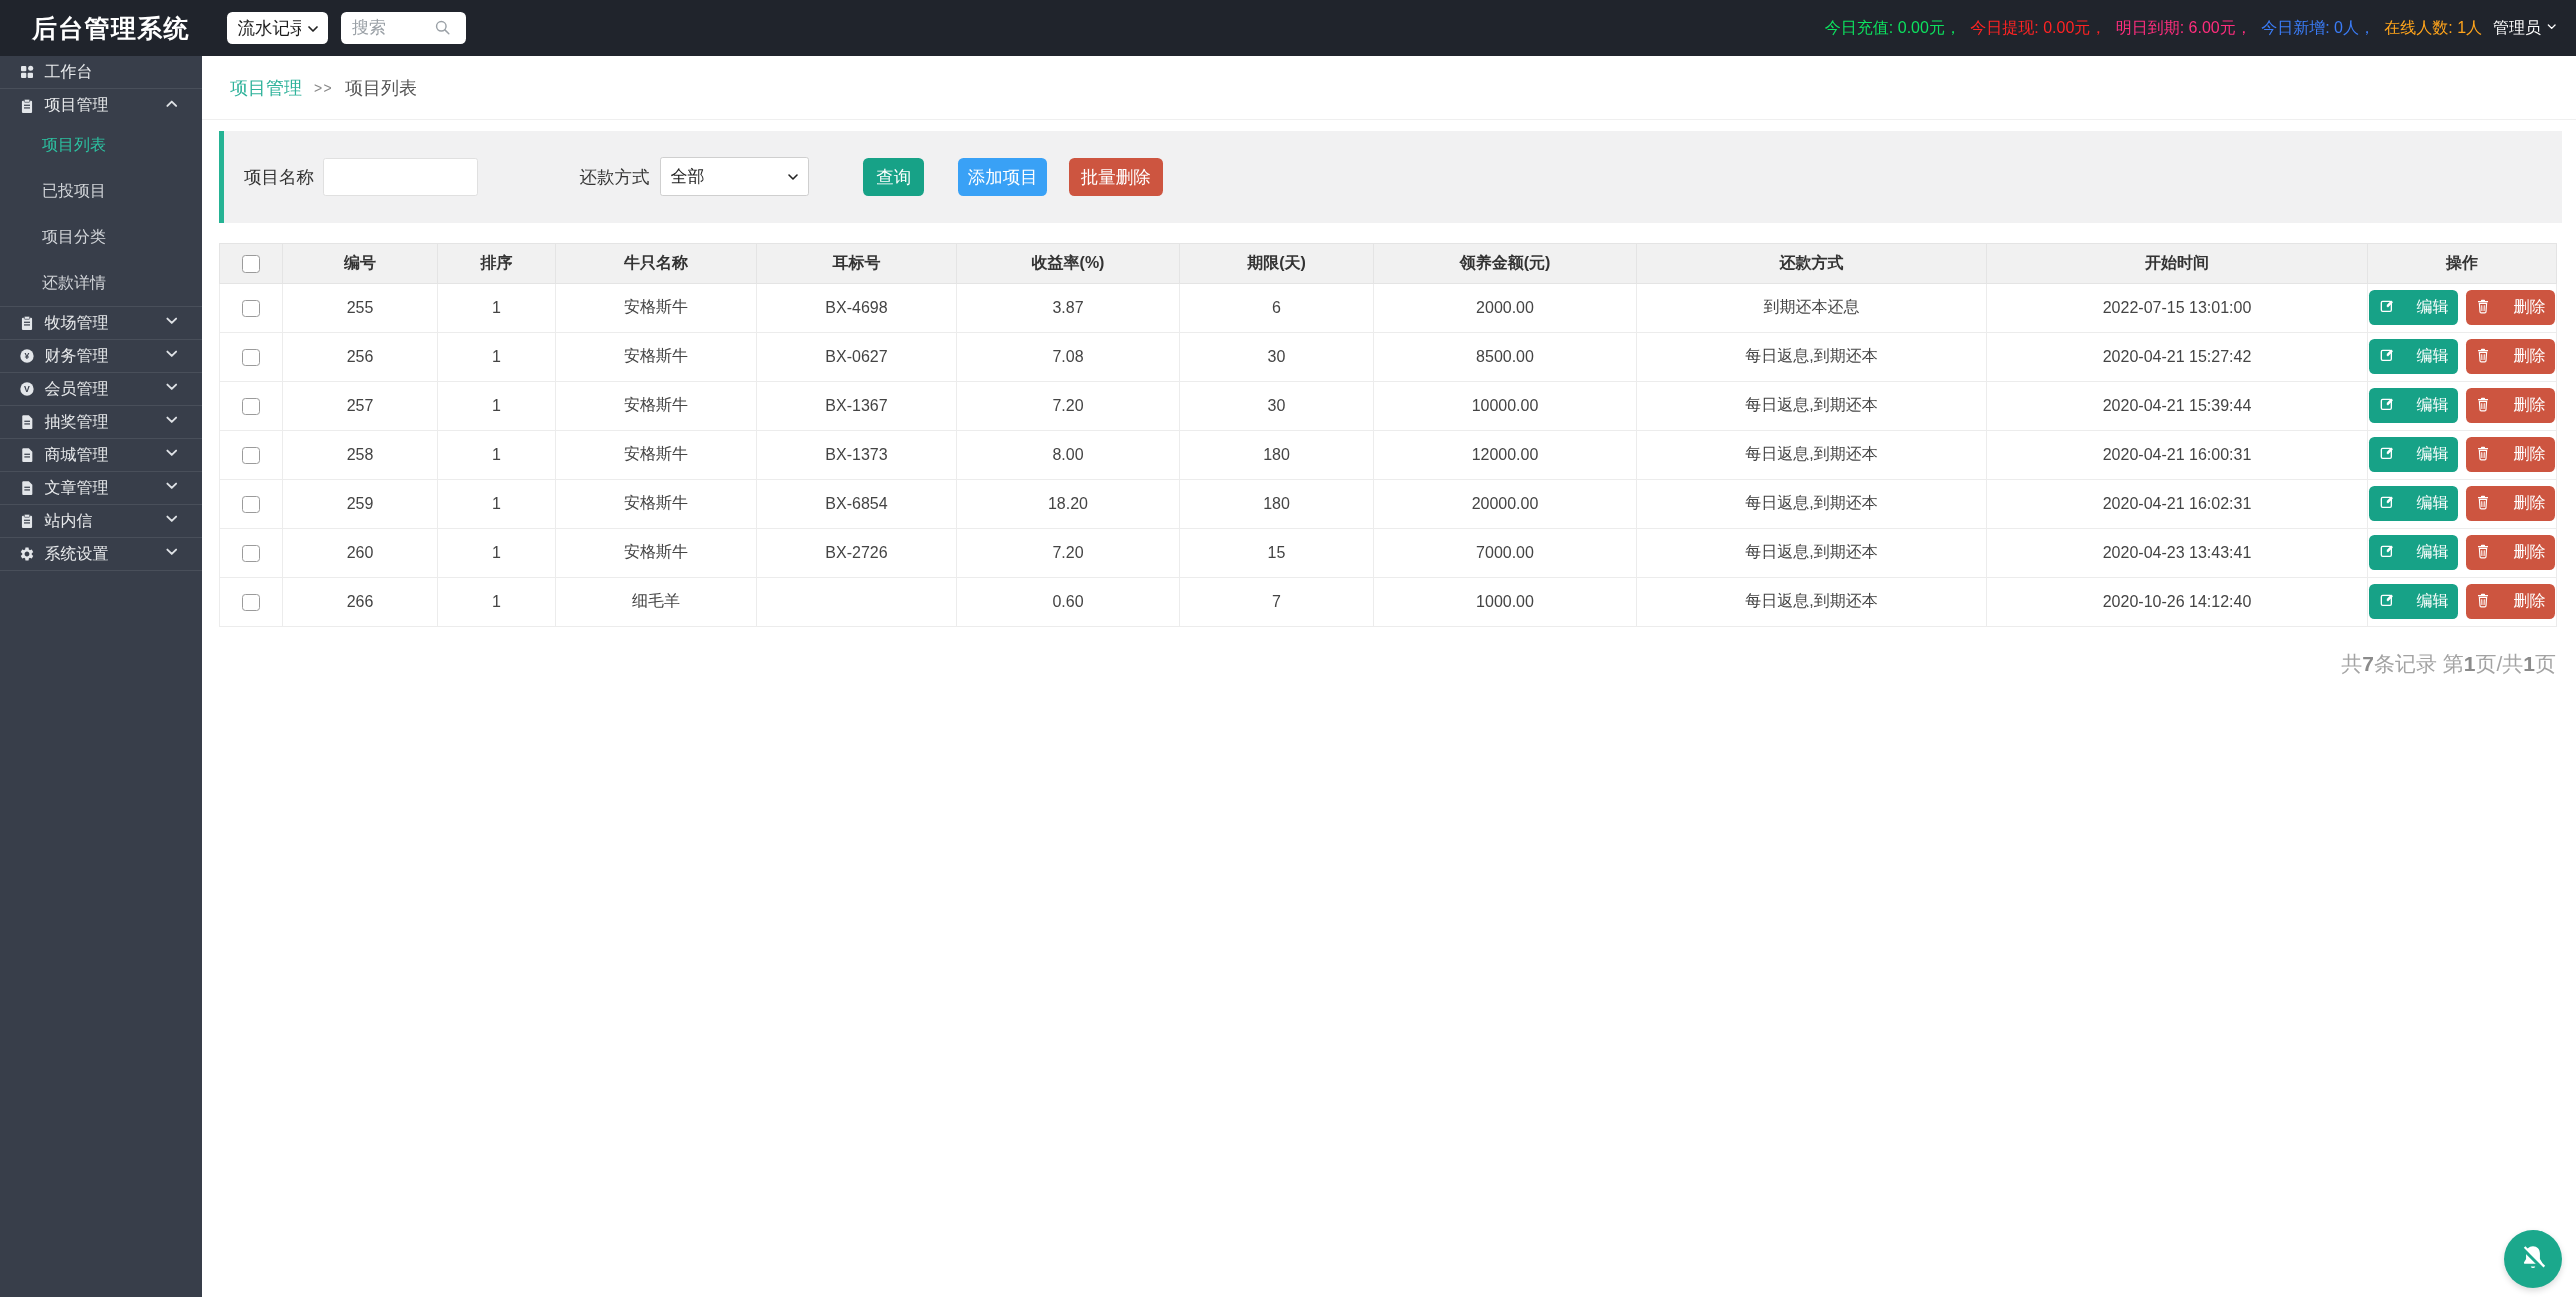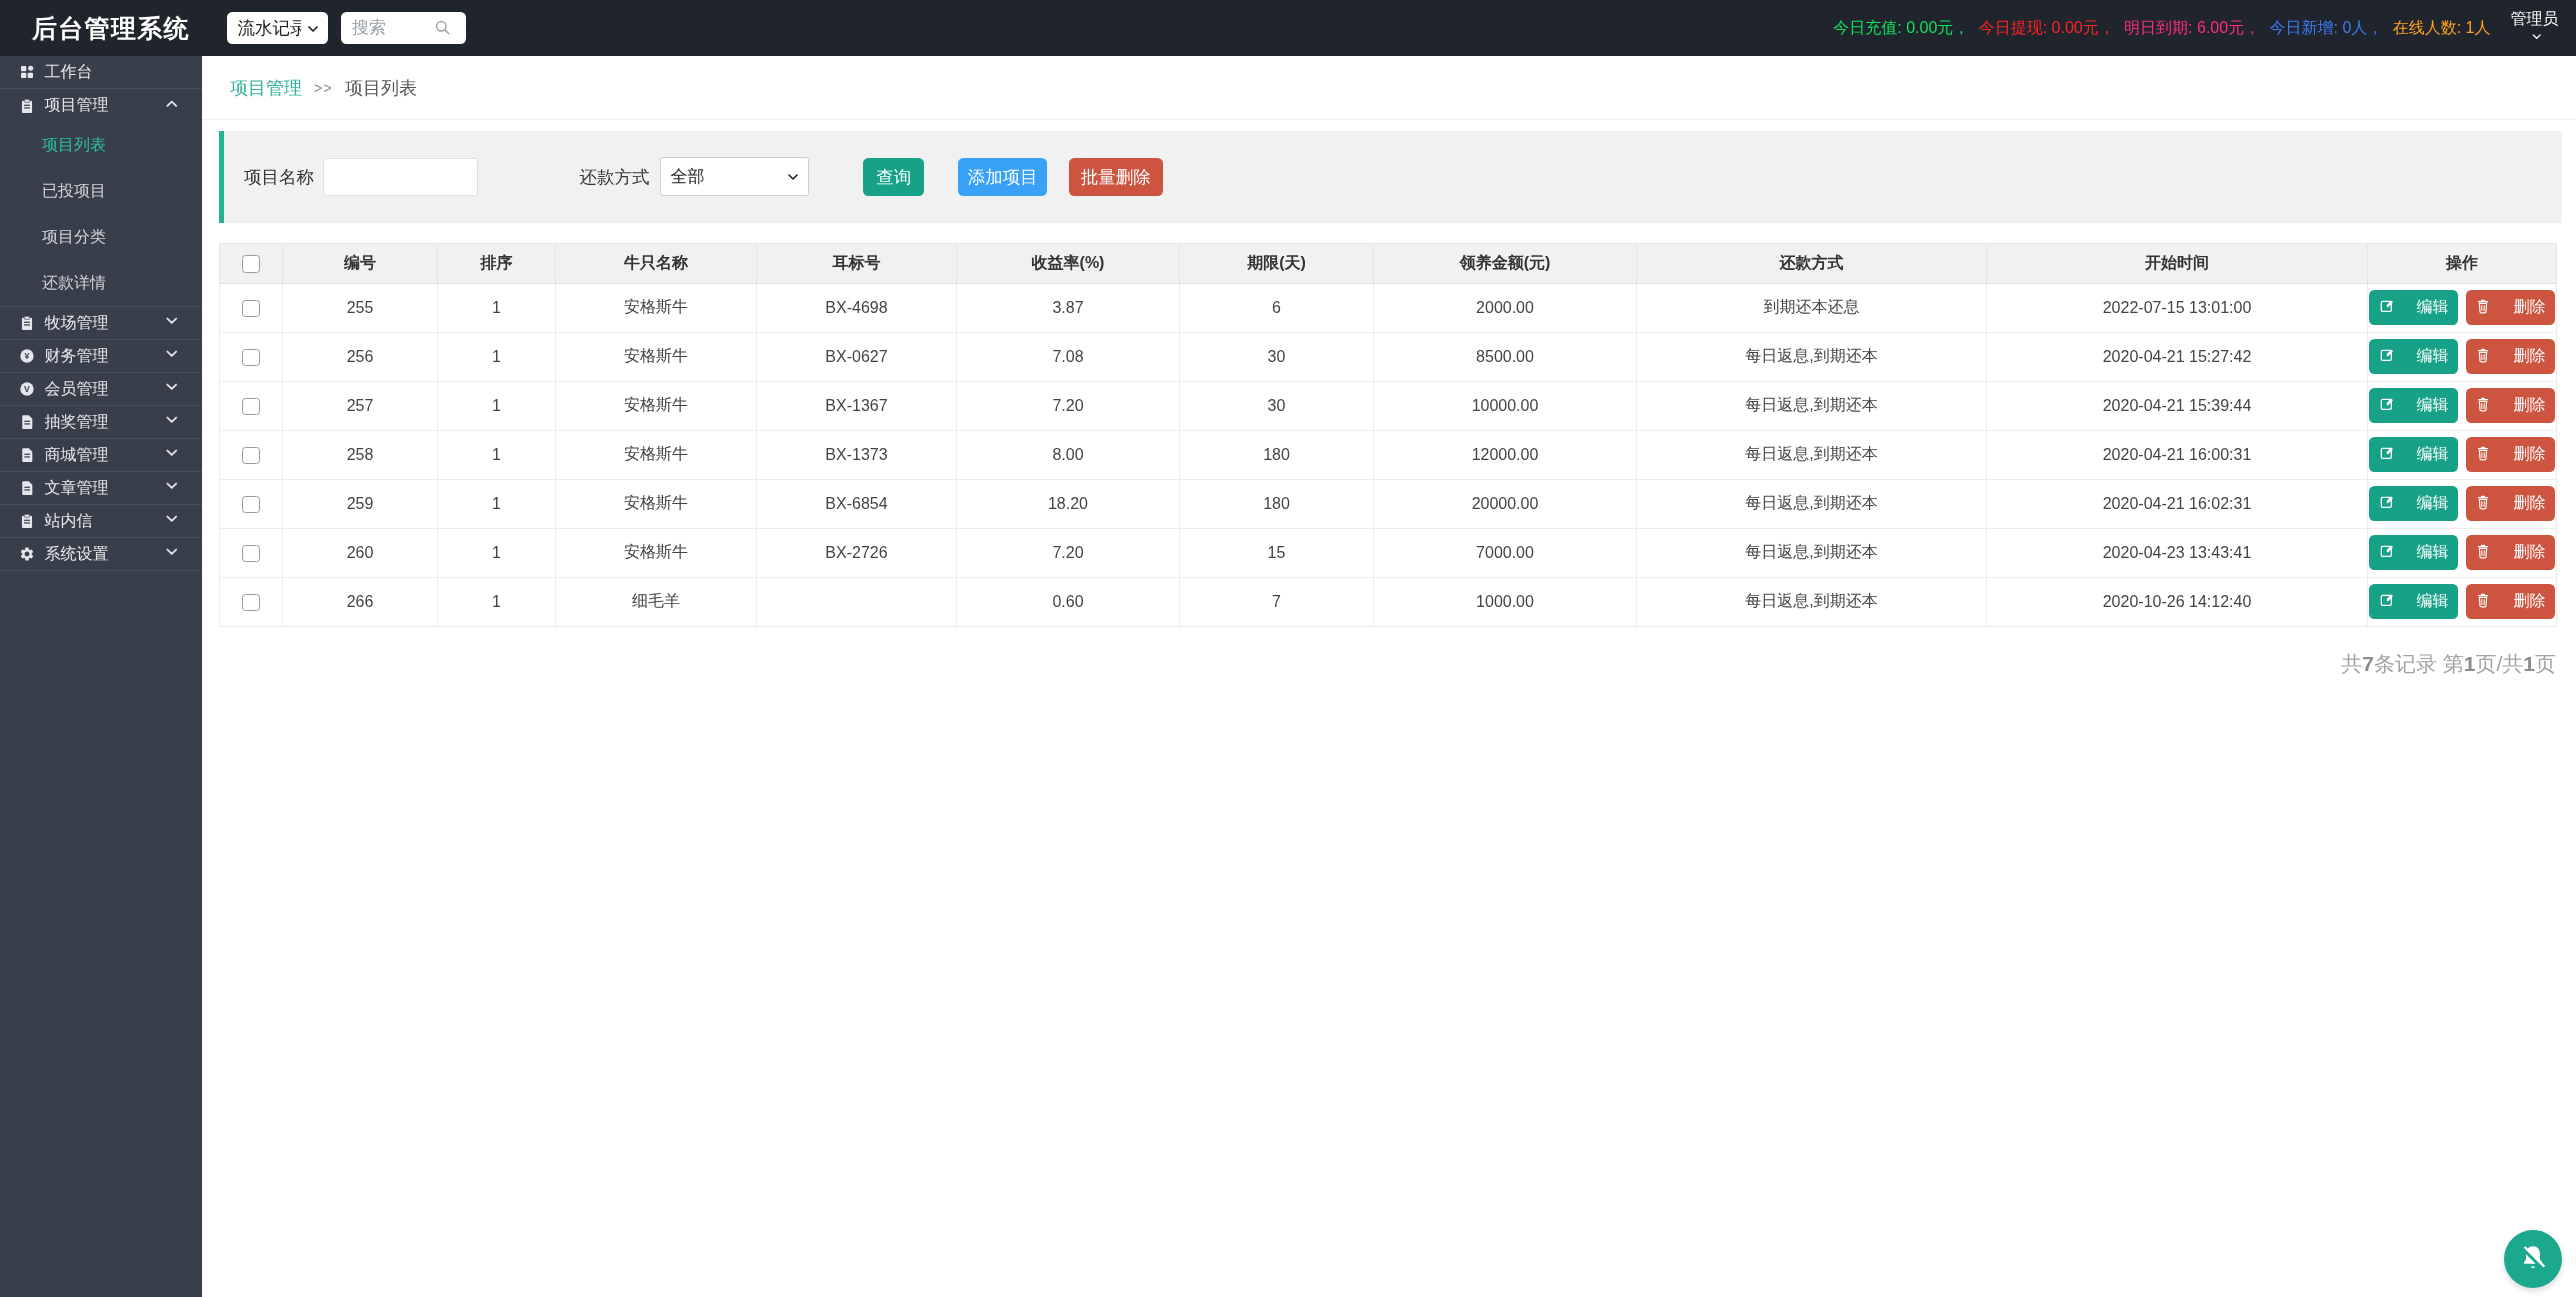--- a/index.html
+++ b/index.html
@@ -16,21 +16,21 @@
     padding: 0 27px 0 10.8px; font-family: inherit; }
   .top-select-wrap .chev { position: absolute; right: 6.7px; top: 8.7px; pointer-events: none; }
   .top-search { margin-left: 13.4px; width: 125px; height: 32px; background: #fff; border-radius: 5.4px;
     display: flex; align-items: center; padding: 0 8px 0 10.8px; }
   .top-search input { border: none; outline: none; width: 81px; font-size: 17px; color: #333;
     font-family: inherit; background: transparent; }
   .top-search input::placeholder { color: #9aa0a6; }
   .top-stats { margin-left: auto; margin-right: 17.5px; display: flex; align-items: center;
     font-size: 16px; white-space: nowrap; }
   .stat { margin-left: 9.4px; }
-  .admin-box { margin-left: 20px; color: #fff; display: flex; align-items: center; cursor: pointer; flex-direction: column; }
+  .admin-box { margin-left: 11px; color: #fff; display: flex; align-items: center; cursor: pointer; }
   .admin-box .chev { margin-left: 4px; }
 
   
   .sidebar { position: absolute; top: 56px; left: 0; width: 202px; height: 1241px;
     background: #383e4a; z-index: 10; }
   .side-row { height: 33px; display: flex; align-items: center; padding-left: 19px;
     color: #e8eaec; font-size: 16px; cursor: pointer; }
   .side-row .mi { width: 16px; height: 16px; margin-right: 9.4px; flex: 0 0 auto; color: #e3e6ea; }
   .side-row .chev { margin-left: auto; margin-right: 21.5px; color: #dfe2e6; }
   .sep { border-bottom: 0.7px solid rgba(255,255,255,0.09); }

